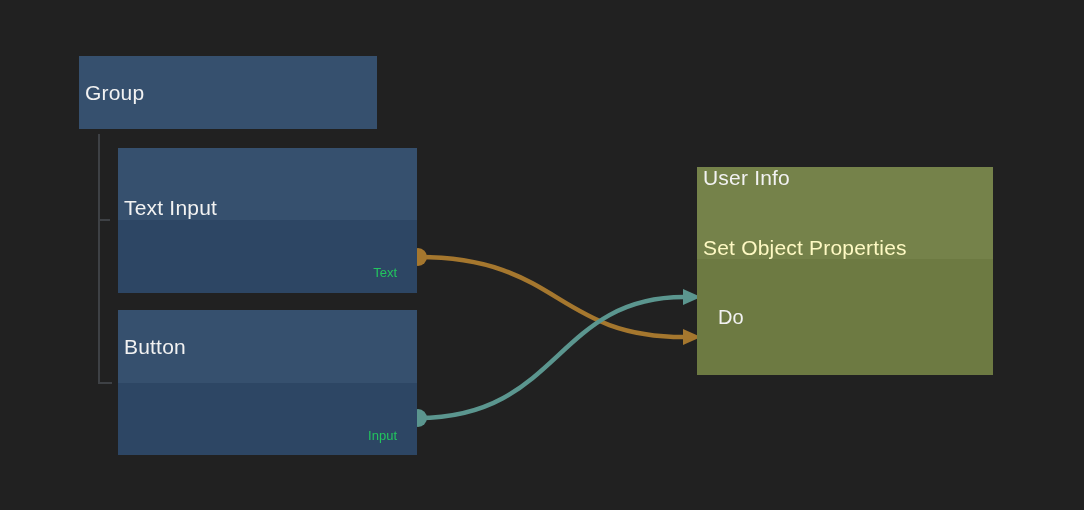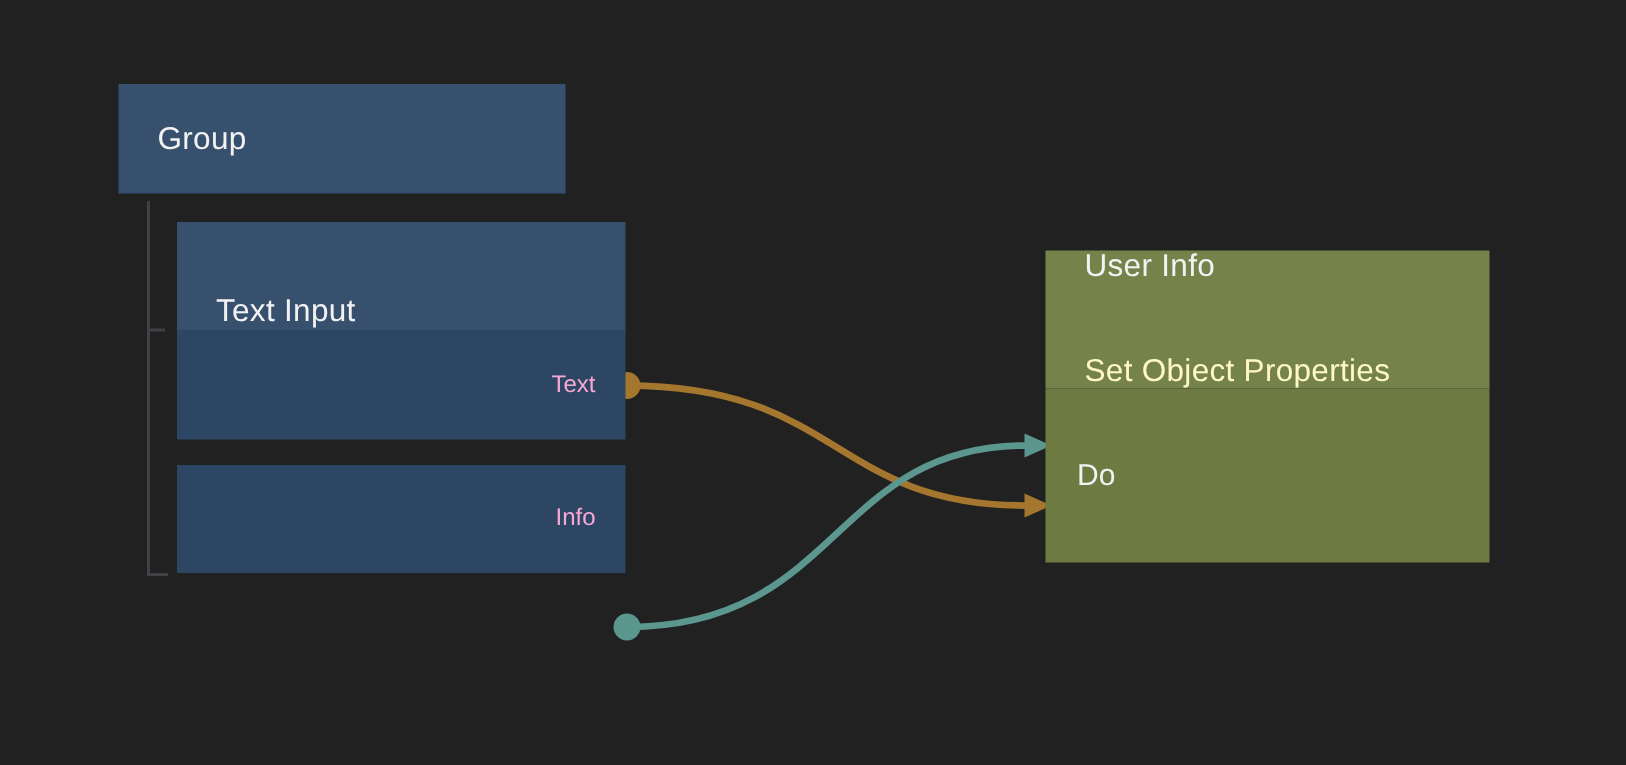--- a/index.html
+++ b/index.html
@@ -20,21 +20,21 @@
     position: absolute;
     left: 0; top: 0;
     width: 1084px; height: 510px;
   }
   .node {
     position: absolute;
     color: #f2f2f2;
   }
   .node-header {
     box-sizing: border-box;
-    padding-left: 26px;
+    padding-left: 6px;
     display: flex;
     flex-direction: column;
     justify-content: center;
     font-size: 21px;
     letter-spacing: 0.2px;
   }
   .node-body {
     box-sizing: border-box;
     position: relative;
   }
@@ -46,26 +46,26 @@
   .text-input-node .node-header { height: 72px; background: #36506e; justify-content: flex-end; }
   .text-input-node .node-body { height: 73px; background: #2d4664; }
   
   .button-node { left: 118px; top: 310px; width: 299px; height: 145px; }
   .button-node .node-header { height: 73px; background: #36506e; }
   .button-node .node-body { height: 72px; background: #2d4664; }
   
   .out-label {
     position: absolute;
     right: 20px;
-    top: 0;
+    top: 16px;
     height: 100%;
     display: flex;
     align-items: center;
-    font-size: 16px;
-    color: #f9a8d4;
+    font-size: 13px;
+    color: #22c55e;
   }
   
   .user-info-node { left: 697px; top: 167px; width: 296px; height: 208px; }
   .user-info-node .node-header { height: 92px; background: #75824a; gap: 43px; }
   .user-info-node .node-body { height: 116px; background: #6d7a42;
     display: flex; flex-direction: column; justify-content: center; }
   .node-subtitle { font-size: 21px; color: #fef9c3; margin-top: 3px; }
   .in-row {
     height: 40px;
     display: flex;
@@ -104,22 +104,25 @@
   <div class="node text-input-node">
     <div class="node-header">
       <span>Text Input</span>
     </div>
     <div class="node-body">
       <span class="out-label">Text</span>
     </div>
   </div>
 
   <div class="node button-node">
+    <div class="node-header">
+      <span>Button</span>
+    </div>
     <div class="node-body">
-      <span class="out-label">Info</span>
+      <span class="out-label">Input</span>
     </div>
   </div>
 
   <div class="node user-info-node">
     <div class="node-header">
       <span>User Info</span>
       <span class="node-subtitle">Set Object Properties</span>
     </div>
     <div class="node-body">
       <div class="in-row">

